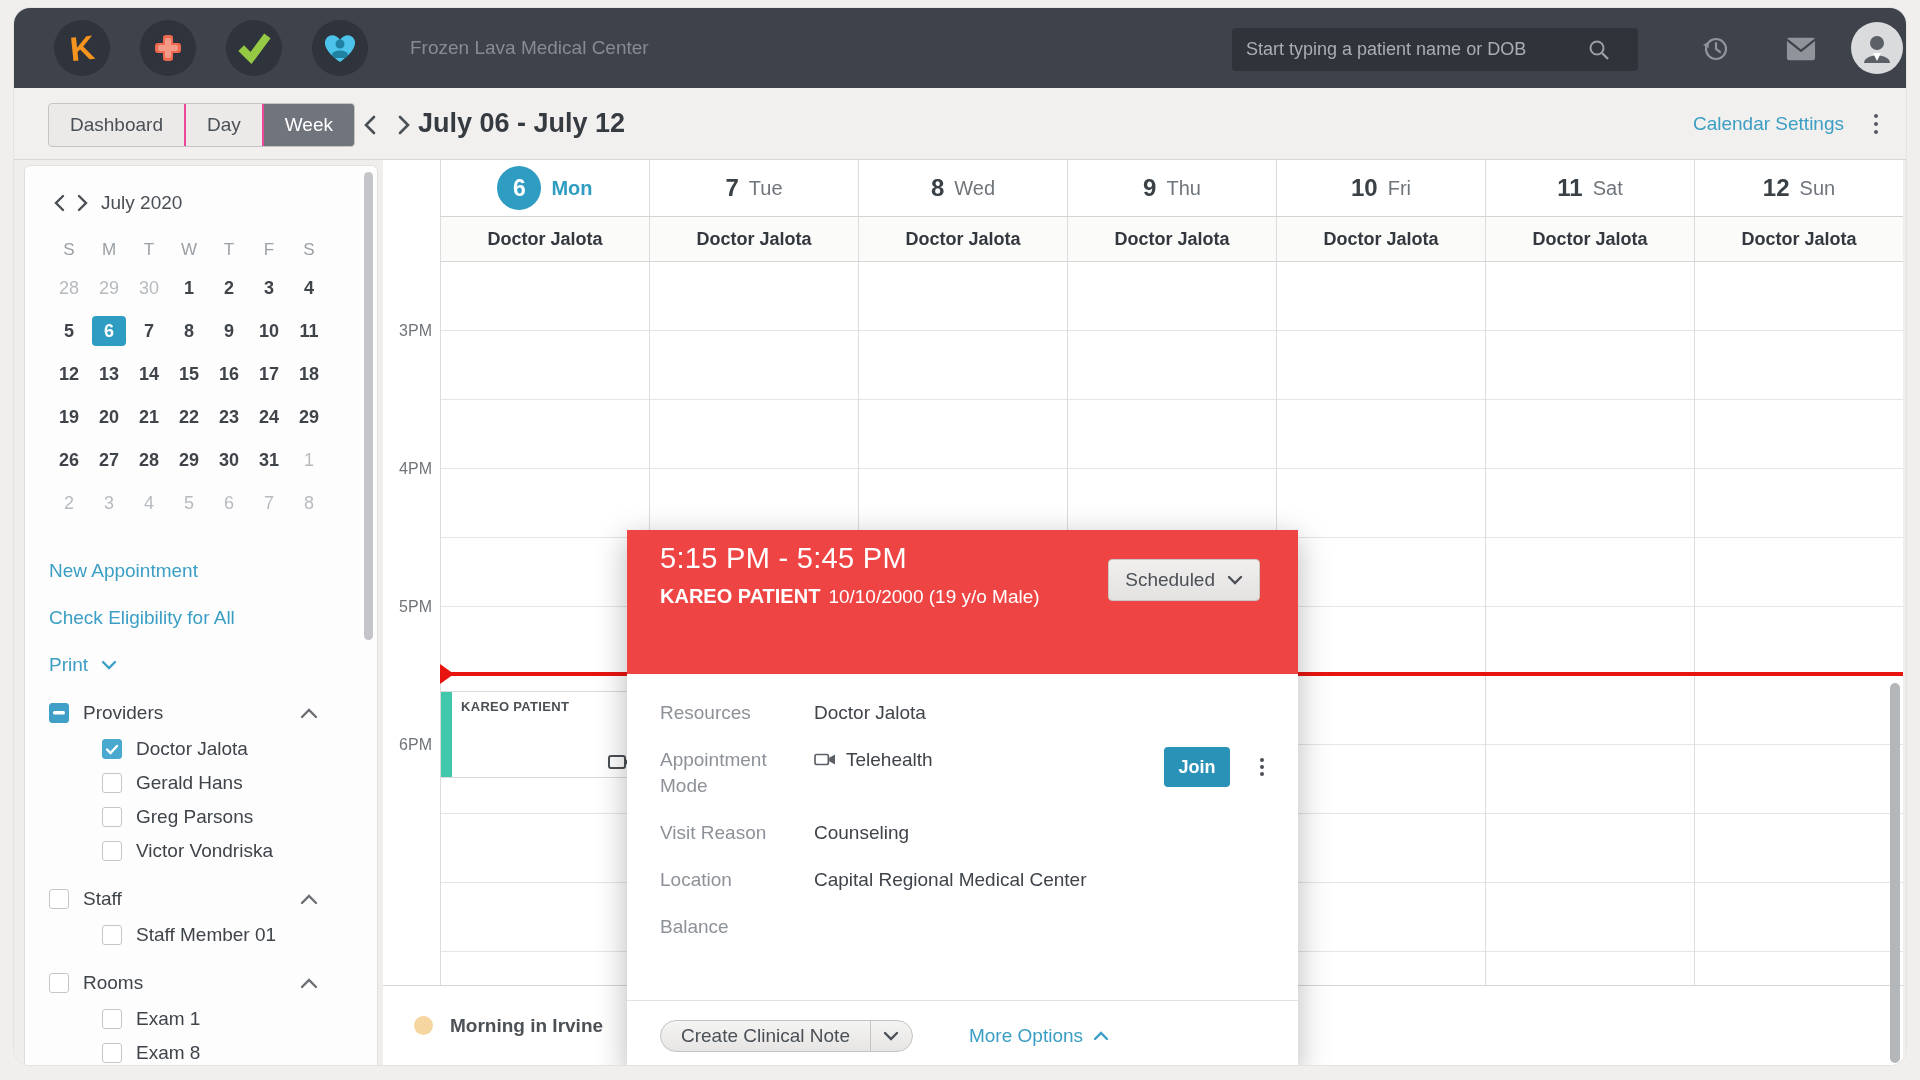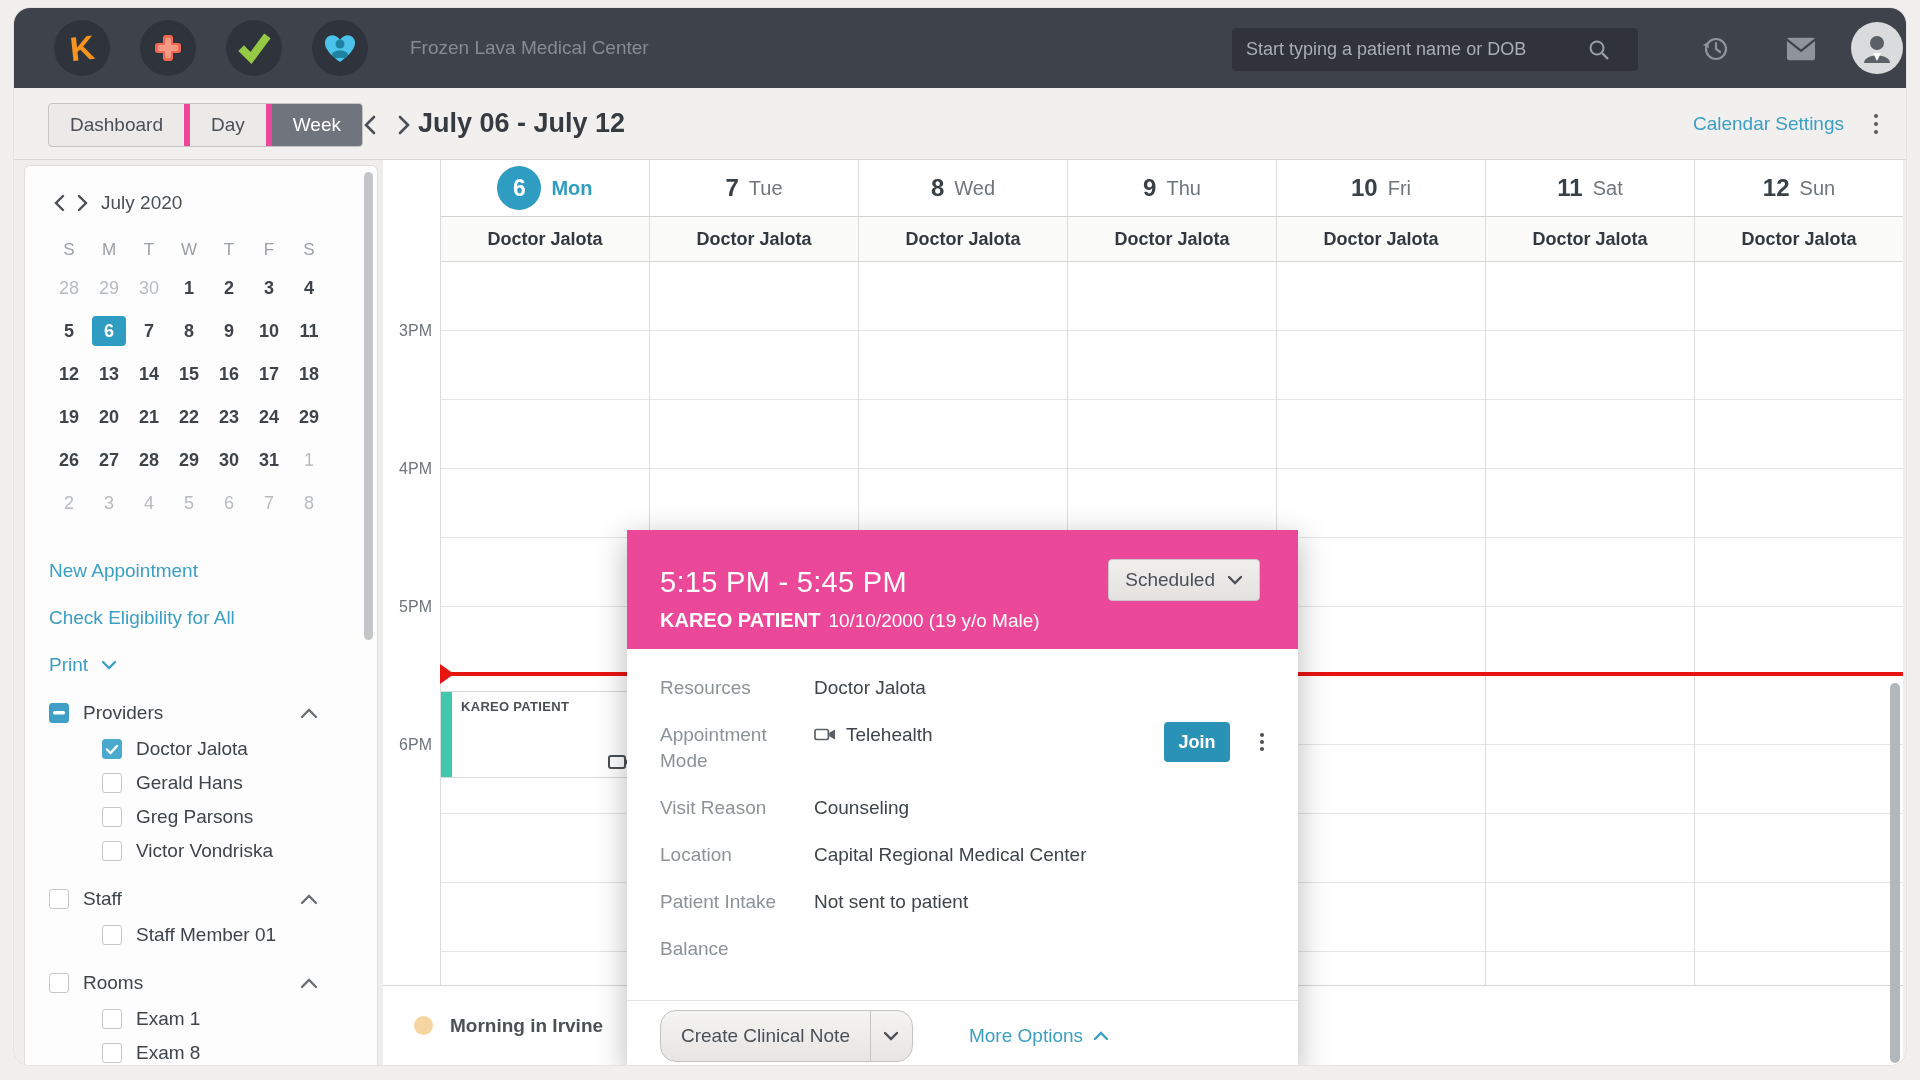--- a/index.html
+++ b/index.html
@@ -27,21 +27,21 @@
             border-radius:50%; background:#d9dbdd; display:flex; align-items:center;
             justify-content:center; cursor:pointer; }
 
   
   .toolbar { position:absolute; left:0; top:80px; right:0; height:72px; background:#f2f0ee;
              border-bottom:1px solid #d9d7d5; }
   .seg { position:absolute; left:34px; top:15px; height:44px; display:flex;
          border:1px solid #c6c4c2; border-radius:4px; overflow:hidden; background:#eceae8; }
   .seg-btn { border:none; outline:none; background:transparent; font-family:inherit;
              font-size:19px; color:#4b5057; padding:0 21px; cursor:pointer;
-             border-left:6px solid #ec4899; }
+             border-left:2px solid #ec4899; }
   .seg-btn:first-child { border-left:none; }
   .seg-btn.active { background:#70747c; color:#fff; }
   .wk-arrow { position:absolute; top:24px; width:26px; height:26px; cursor:pointer; }
   .date-range { position:absolute; left:404px; top:20px; font-size:27px; font-weight:bold;
                 color:#363b42; }
   .cal-settings { position:absolute; right:62px; top:25px; font-size:19px; color:#3b9ec4;
                   cursor:pointer; }
   .tb-kebab { position:absolute; right:26px; top:24px; display:flex; flex-direction:column;
               gap:4px; cursor:pointer; padding:2px; }
   .tb-kebab i { width:4px; height:4px; border-radius:50%; background:#565b61; }
@@ -113,21 +113,21 @@
   .cal-footer { position:absolute; left:0; right:0; top:825px; bottom:0;
                 border-top:1px solid #d8d6d4; display:flex; align-items:center; background:#fff; }
   .foot-dot { width:19px; height:19px; border-radius:50%; background:#f6d6a0; margin-left:31px; }
   .foot-text { margin-left:17px; font-size:19px; font-weight:600; color:#4c5156; }
   .main-scroll { position:absolute; right:3px; top:523px; width:10px; height:380px;
                  background:#b4b7ba; border-radius:5px; z-index:6; cursor:pointer; }
 
   
   .popup { position:absolute; left:613px; top:370px; width:671px; bottom:-5px; background:#fff;
            z-index:5; box-shadow:0 8px 30px rgba(0,0,0,.28); }
-  .popup-head { height:119px; background:#ec4899; position:relative; padding:36px 0 0 33px; color:#fff; }
+  .popup-head { height:144px; background:#ef4444; position:relative; padding:12px 0 0 33px; color:#fff; }
   .pp-time { font-size:29px; letter-spacing:.3px; }
   .pp-patient { margin-top:10px; font-size:19px; }
   .pp-patient b { font-size:20px; font-weight:bold; margin-right:8px; }
   .status-btn { position:absolute; right:38px; top:29px; height:42px; padding:0 16px;
                 background:linear-gradient(#f0efee,#e4e2e1); border:1px solid #c9c7c5;
                 border-radius:4px; font-family:inherit; font-size:19px; color:#4b5056;
                 display:flex; align-items:center; gap:12px; cursor:pointer; }
   .popup-body { padding:26px 30px 0 33px; }
   .prow { display:flex; margin-bottom:21px; }
   .plabel { width:154px; flex:none; font-size:19px; color:#8d9298; line-height:26px; }
@@ -136,21 +136,21 @@
   .pval .vtext { padding-top:0; }
   .pactions { margin-left:auto; display:flex; align-items:center; gap:26px; }
   .join-btn { width:66px; height:40px; background:#2b92b7; color:#fff; border:none;
               border-radius:4px; font-family:inherit; font-size:18px; font-weight:bold;
               cursor:pointer; }
   .row-kebab { display:flex; flex-direction:column; gap:3px; cursor:pointer; padding:4px; }
   .row-kebab i { width:4px; height:4px; border-radius:50%; background:#4b5056; }
   .popup-footer { position:absolute; left:0; right:0; top:470px; bottom:0;
                   border-top:1px solid #e3e3e3; display:flex; align-items:center;
                   padding-left:33px; }
-  .split-btn { display:flex; height:52px; border:1px solid #c6c4c2; border-radius:16px;
+  .split-btn { display:flex; height:32px; border:1px solid #c6c4c2; border-radius:16px;
                overflow:hidden; background:linear-gradient(#f4f4f3,#e7e5e4); }
   .split-main { padding:0 20px; font-size:19px; color:#4b5056; display:flex; align-items:center;
                 cursor:pointer; }
   .split-arrow { width:42px; border-left:1px solid #c6c4c2; display:flex; align-items:center;
                  justify-content:center; cursor:pointer; }
   .more-link { margin-left:56px; color:#3b9ec4; font-size:19px; cursor:pointer;
                display:flex; align-items:center; gap:10px; }
 </style>
 </head>
 <body>
@@ -499,26 +499,20 @@
               <span class="vtext">Counseling</span>
             </div>
           </div>
           <div class="prow">
             <div class="plabel">Location</div>
             <div class="pval">
               <span class="vtext">Capital Regional Medical Center</span>
             </div>
           </div>
           <div class="prow">
-            <div class="plabel">Patient Intake</div>
-            <div class="pval">
-              <span class="vtext">Not sent to patient</span>
-            </div>
-          </div>
-          <div class="prow">
             <div class="plabel">Balance</div>
             <div class="pval">
               <span class="vtext"></span>
             </div>
           </div>
         </div>
       <div class="popup-footer">
         <div class="split-btn">
           <div class="split-main">Create Clinical Note</div>
           <div class="split-arrow">

